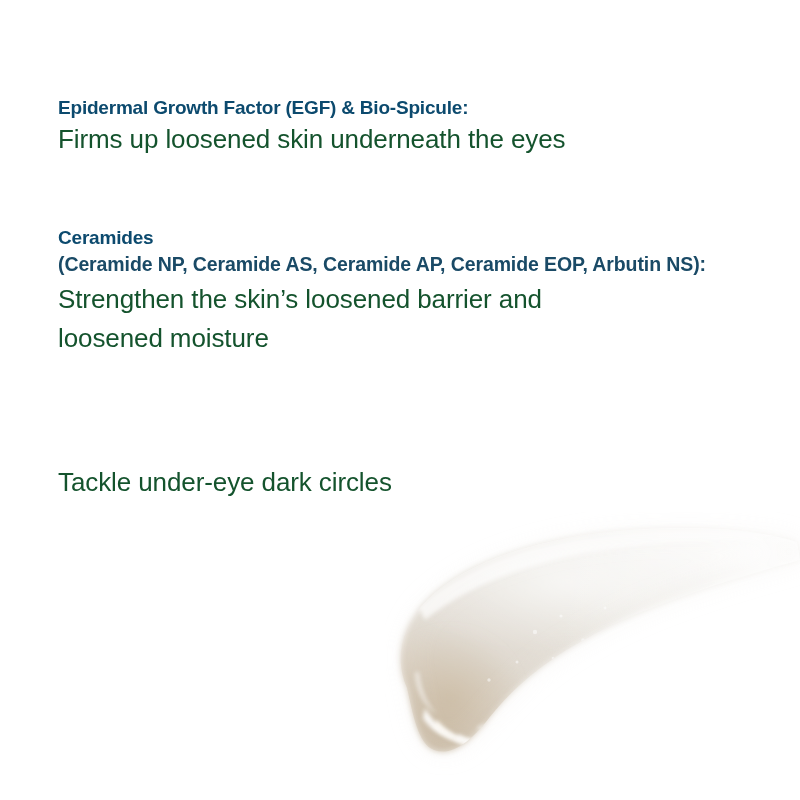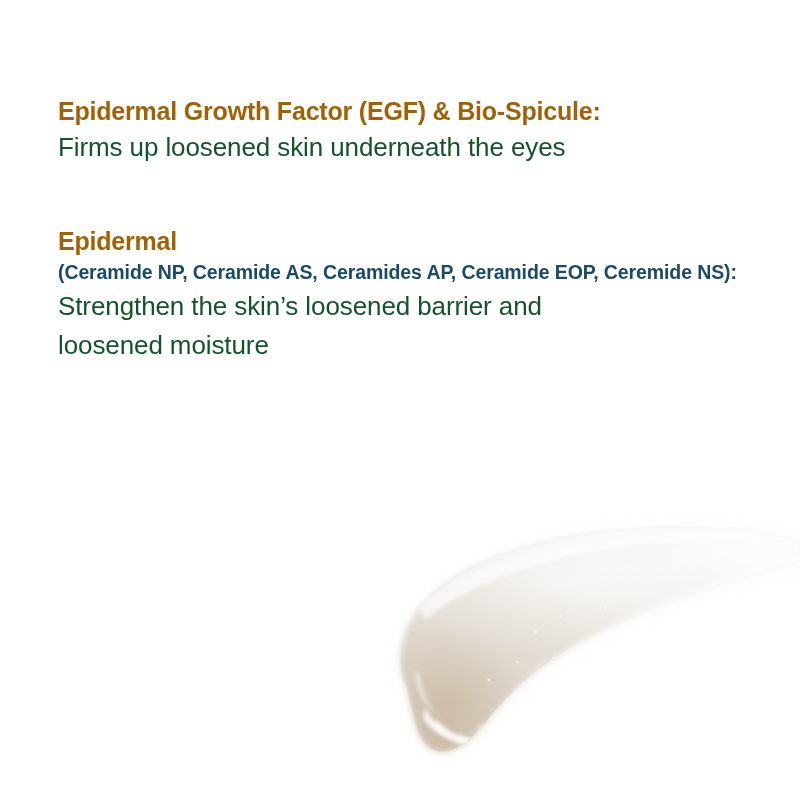--- a/index.html
+++ b/index.html
@@ -28,23 +28,23 @@
     position: absolute;
     left: 58px;
     width: 700px;
   }
 
   #section-egf  { top: 96px; }
   #section-cer  { top: 226px; }
   #section-arb  { top: 462px; }
 
   .heading {
-    font-size: 25px;
+    font-size: 19px;
     font-weight: bold;
-    color: #a16207;
+    color: #0c4a6e;
     letter-spacing: -0.2px;
     line-height: 1.22;
     margin: 0;
     white-space: nowrap;
   }
 
   .subheading {
     font-size: 19.5px;
     font-weight: bold;
     color: #1a4a66;
@@ -202,22 +202,23 @@
 </div>
 
 <div id="ingredient-panel">
 
   <div class="section" id="section-egf">
     <p class="heading">Epidermal Growth Factor (EGF) &amp; Bio-Spicule:</p>
     <p class="body-line">Firms up loosened skin underneath the eyes</p>
   </div>
 
   <div class="section" id="section-cer">
-    <p class="heading">Epidermal</p>
-    <p class="subheading">(Ceramide NP, Ceramide AS, Ceramides AP, Ceramide EOP, Ceremide NS):</p>
+    <p class="heading">Ceramides</p>
+    <p class="subheading">(Ceramide NP, Ceramide AS, Ceramide AP, Ceramide EOP, Arbutin NS):</p>
     <p class="body-line">Strengthen the skin’s loosened barrier and</p>
     <p class="body-line">loosened moisture</p>
   </div>
 
   <div class="section" id="section-arb">
+    <p class="body-line">Tackle under-eye dark circles</p>
   </div>
 
 </div>
 
 </body></html>

